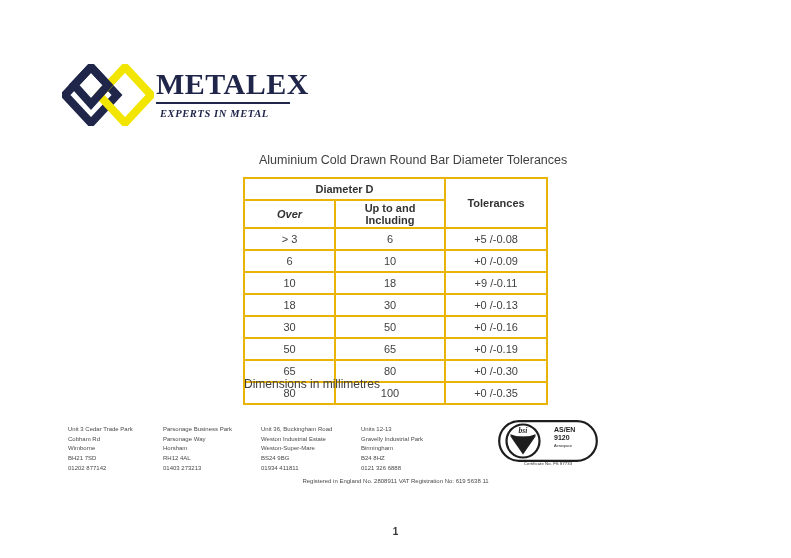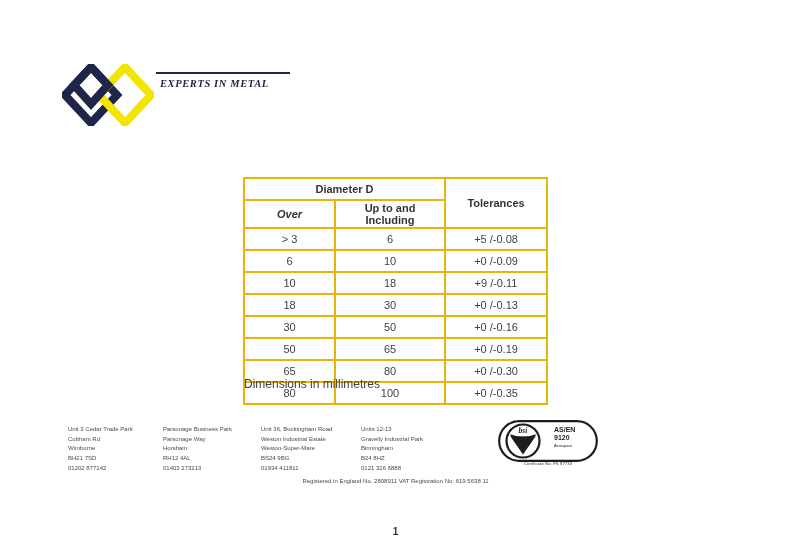--- a/index.html
+++ b/index.html
@@ -199,25 +199,27 @@
 
   <div class="logo-block">
     <div class="logo-mark">
       <svg width="92" height="62" viewBox="0 0 92 62" xmlns="http://www.w3.org/2000/svg">
         <polygon points="29,3 55,31 29,59 3,31" fill="none" stroke="#20254a" stroke-width="8"></polygon>
         <polygon points="63,3 89,31 63,59 37,31" fill="none" stroke="#f2e500" stroke-width="8"></polygon>
         <polygon points="29,3 46,21 29,40 12,21" fill="none" stroke="#20254a" stroke-width="8"></polygon>
       </svg>
     </div>
     <div class="logo-word">
+      <p class="logo-title">METALEX</p>
       <div class="logo-rule"></div>
       <p class="logo-sub">EXPERTS IN METAL</p>
     </div>
   </div>
 
+  <div class="table-title">Aluminium Cold Drawn Round Bar Diameter Tolerances</div>
 
   <table class="tol-table">
     <colgroup>
       <col class="col-over">
         <col class="col-upto">
         <col class="col-tol">
     </colgroup>
     <thead>
       <tr>
         <th colspan="2" class="th-diameter">Diameter D</th>

